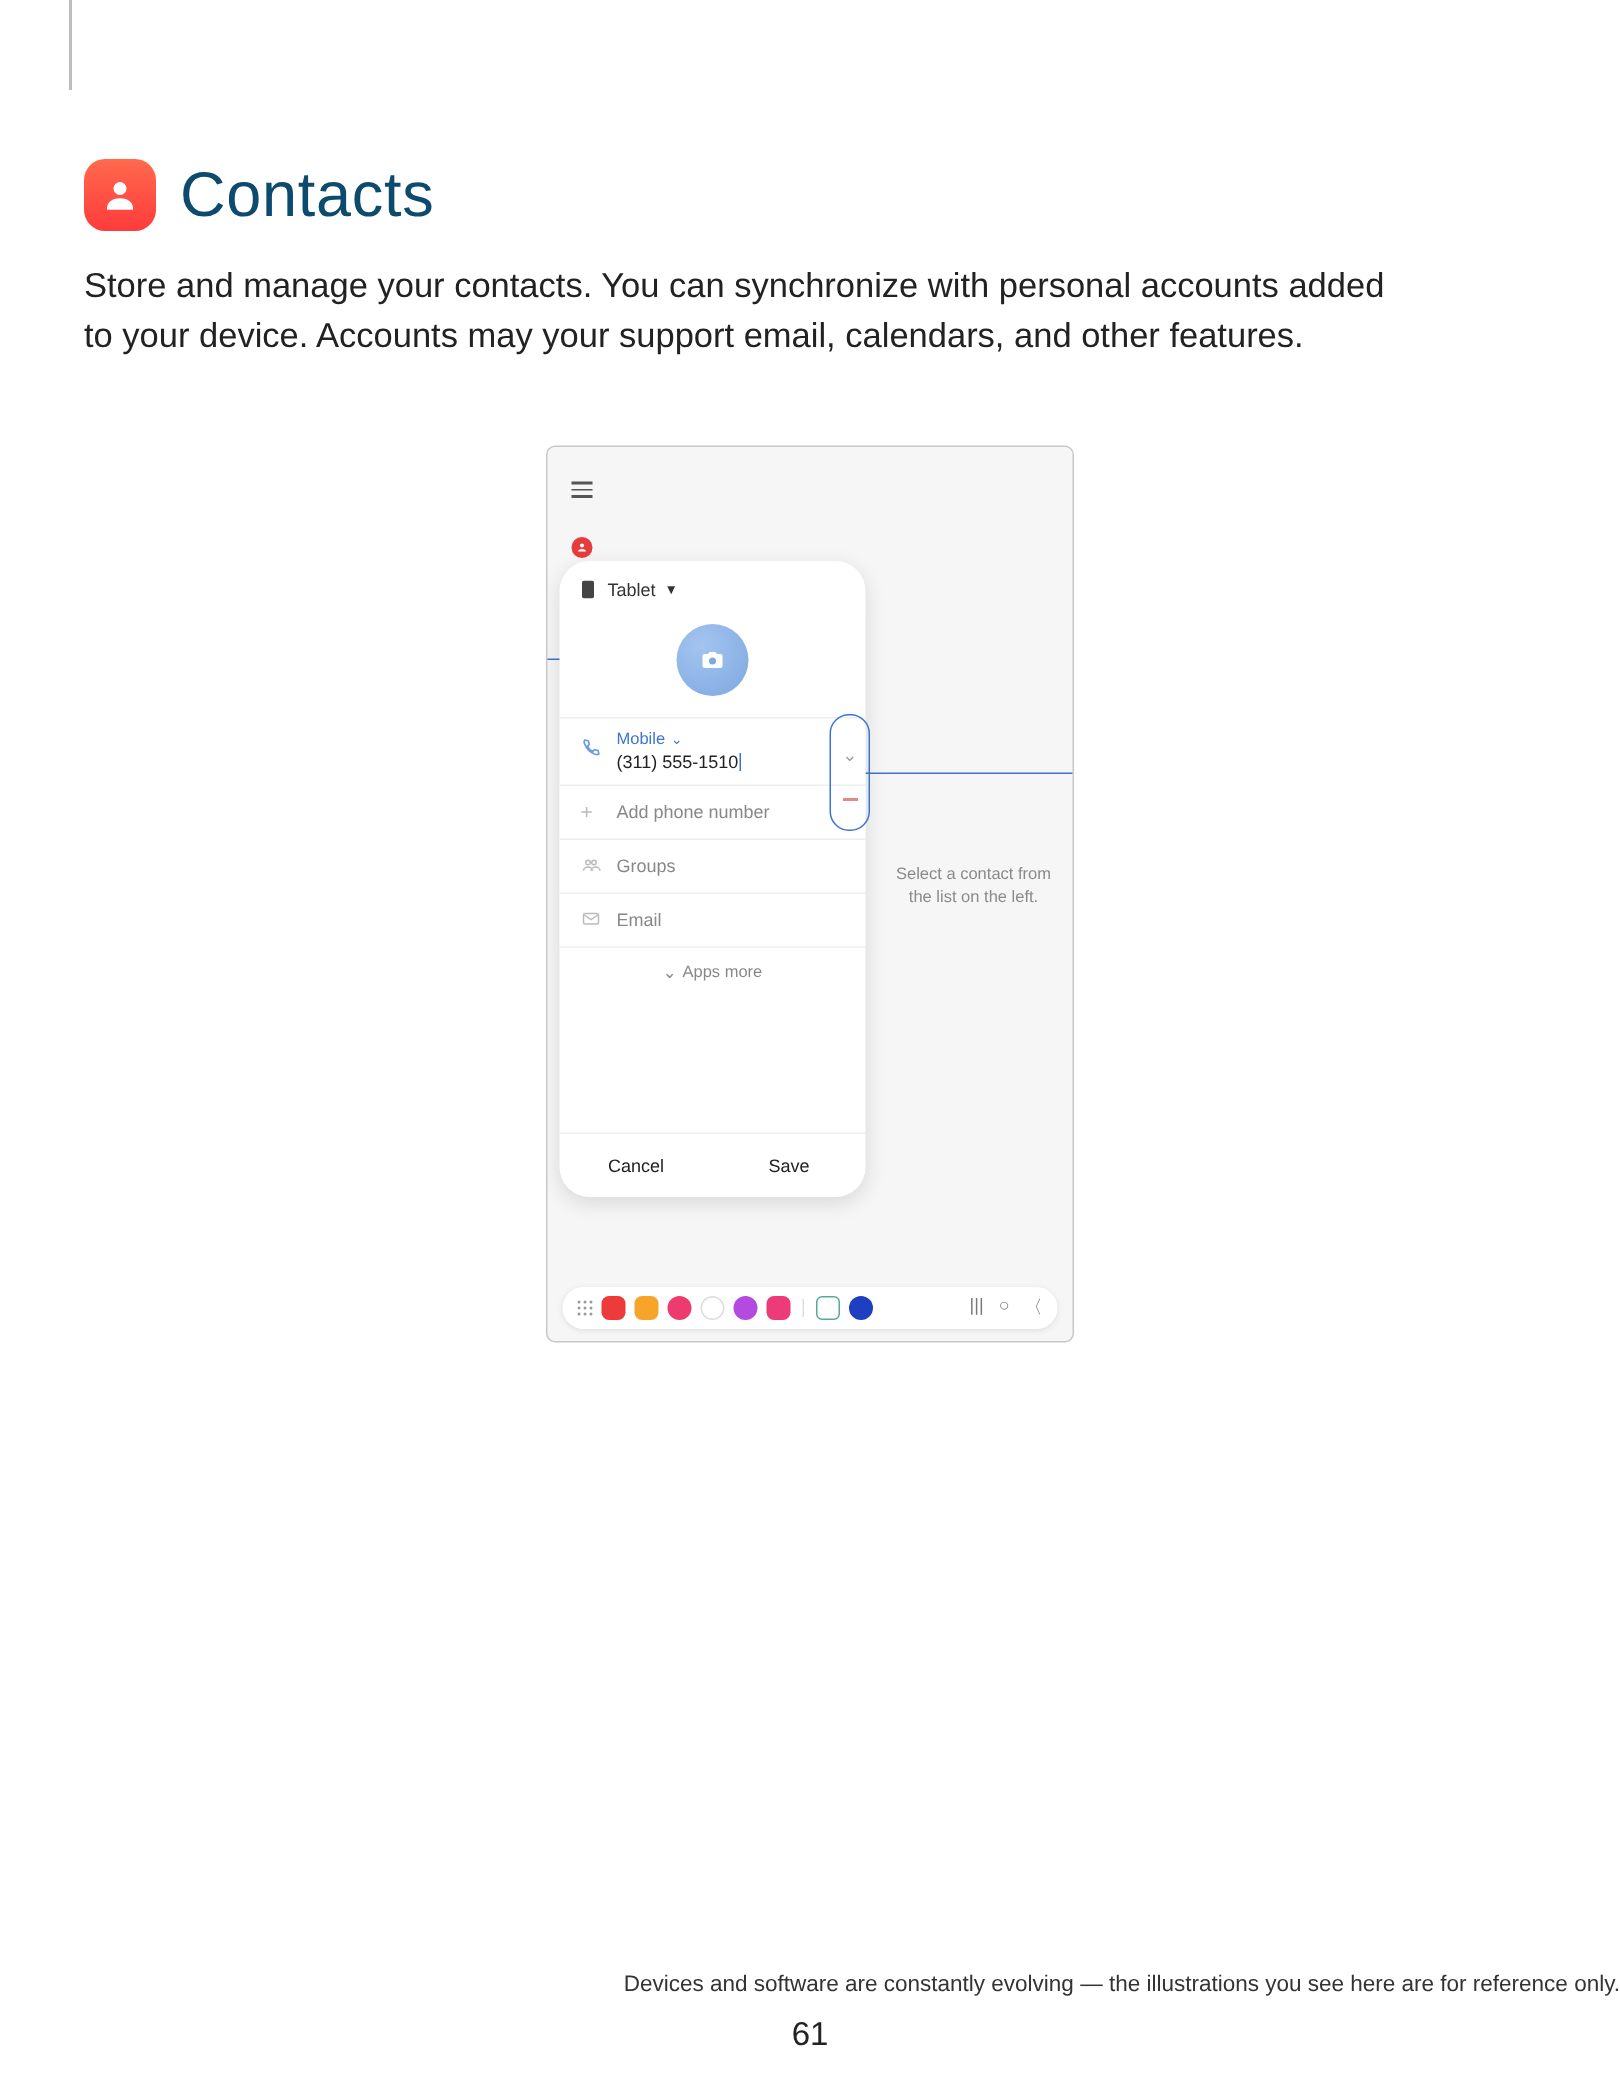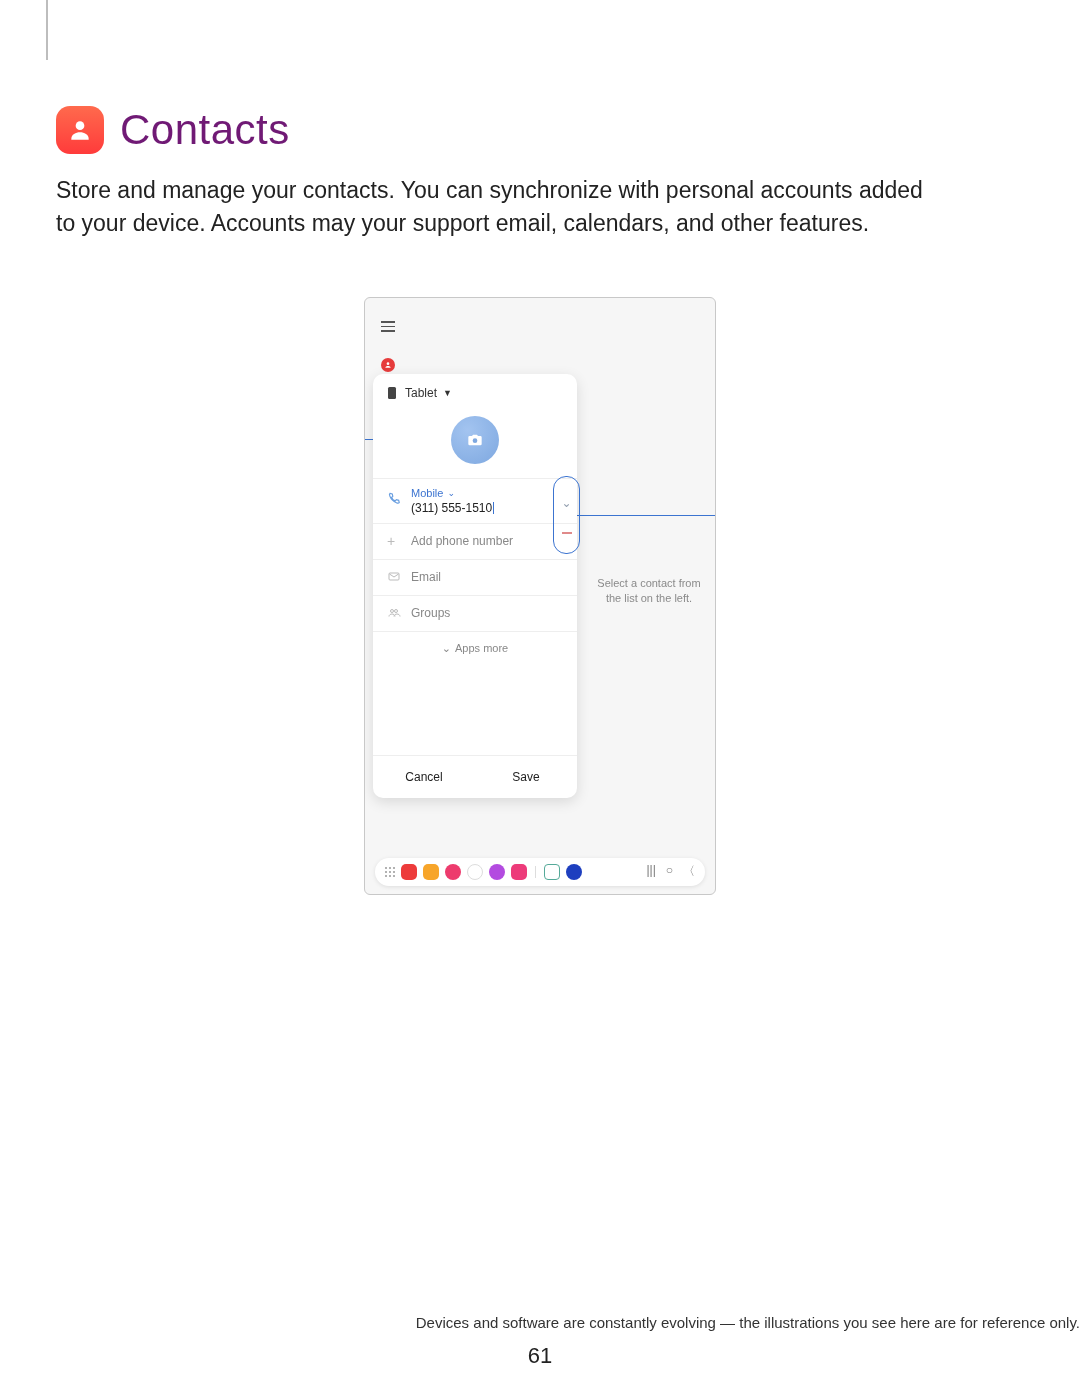--- a/index.html
+++ b/index.html
@@ -14,35 +14,35 @@
   .page { position: relative; width: 100%; height: 100%; padding-left: 56px; padding-right: 56px; padding-top: 10px; }
   .topbar { position: relative; height: 50px; }
   .vline-top { position: absolute; left: -10px; top: -10px; width: 2px; height: 60px; background: #bdbdbd; }
   .breadcrumb { font-size: 28px; color: #7d7d7d; letter-spacing: 0.5px; font-weight: 400; margin-left: 4px; }
   .header-row { display: flex; align-items: center; gap: 16px; margin-top: 46px; }
   .icon-badge {
     width: 48px; height: 48px; border-radius: 14px;
     background: linear-gradient(180deg,#ff6a4d,#ff3b3b);
     display: flex; align-items: center; justify-content: center;
   }
-  .title { font-size: 42px; color: #701a75; font-weight: 500; letter-spacing: 0.5px; }
+  .title { font-size: 42px; color: #0c4a6e; font-weight: 500; letter-spacing: 0.5px; }
   .body-text { font-size: 23px; line-height: 1.45; margin-top: 20px; color: #222; max-width: 880px; }
   .illustration-wrap { position: relative; margin-top: 56px; display:flex; justify-content:center; }
   .device {
     width: 352px; height: 598px; border: 1px solid #c8c8c8; border-radius: 6px;
     background: #f6f6f6; position: relative; overflow: hidden;
   }
   .device-top { height: 58px; display:flex; align-items:center; }
   .hamburger { margin-left: 16px; display:flex; flex-direction:column; gap:3px; }
   .hamburger span { width: 14px; height: 1.5px; background: #555; }
   .red-dot { width:14px; height:14px; border-radius:50%; background:#e63c3c; position:absolute; left:16px; top:60px; display:flex; align-items:center; justify-content:center;}
   .red-dot svg { width:8px; height:8px; }
   .popup {
     position:absolute; left:8px; top:76px; width:204px;
-    background:#ffffff; border-radius:10px; box-shadow:0 4px 14px rgba(0,0,0,0.12);
+    background:#ffffff; border-radius:20px; box-shadow:0 4px 14px rgba(0,0,0,0.12);
     overflow:hidden;
   }
   .popup-header { height:38px; display:flex; align-items:center; padding:0 14px; gap:8px; font-size:12px; color:#333;}
   .storage-dropdown { display:flex; align-items:center; gap:6px; }
   .caret-down { font-size:9px; color:#333; }
   .avatar-row { display:flex; justify-content:center; padding: 4px 0 14px; }
   .avatar {
     width:48px; height:48px; border-radius:50%;
     background: radial-gradient(circle at 35% 30%, #a3c4f0, #7ea8e0);
     display:flex; align-items:center; justify-content:center;
@@ -170,35 +170,35 @@
             <span class="cursor"></span>
           </div>
         </div>
         <div class="field-row compact">
           <span class="row-icon gray" style="font-size:14px; color:#bbb;">+</span>
           <span style="color:#888;">Add phone number</span>
         </div>
         <div class="field-row compact">
           <span class="row-icon gray">
             <svg viewBox="0 0 24 24" width="14" height="12" fill="none" stroke="#bbb" stroke-width="2">
-                <rect x="2" y="4" width="20" height="14" rx="2"></rect>
-                <path d="M3 6l9 6 9-6"></path>
-              </svg>
-          </span>
-          <span style="color:#888;">Email</span>
-        </div>
-        <div class="field-row compact">
-          <span class="row-icon gray">
-            <svg viewBox="0 0 24 24" width="14" height="12" fill="none" stroke="#bbb" stroke-width="2">
                 <circle cx="8" cy="8" r="3"></circle>
                 <circle cx="16" cy="8" r="3"></circle>
                 <path d="M2 19c0-3 3-5 6-5s6 2 6 5M12 19c0-3 3-5 6-5s6 2 6 5"></path>
               </svg>
           </span>
           <span style="color:#888;">Groups</span>
+        </div>
+        <div class="field-row compact">
+          <span class="row-icon gray">
+            <svg viewBox="0 0 24 24" width="14" height="12" fill="none" stroke="#bbb" stroke-width="2">
+                <rect x="2" y="4" width="20" height="14" rx="2"></rect>
+                <path d="M3 6l9 6 9-6"></path>
+              </svg>
+          </span>
+          <span style="color:#888;">Email</span>
         </div>
         <div class="viewmore-row">
           <span>⌄</span>
           <span>Apps more</span>
         </div>
         <div class="popup-footer">
           <div class="fbtn">Cancel</div>
           <div class="fbtn" style="font-weight:400;">Save</div>
         </div>
       </div>

